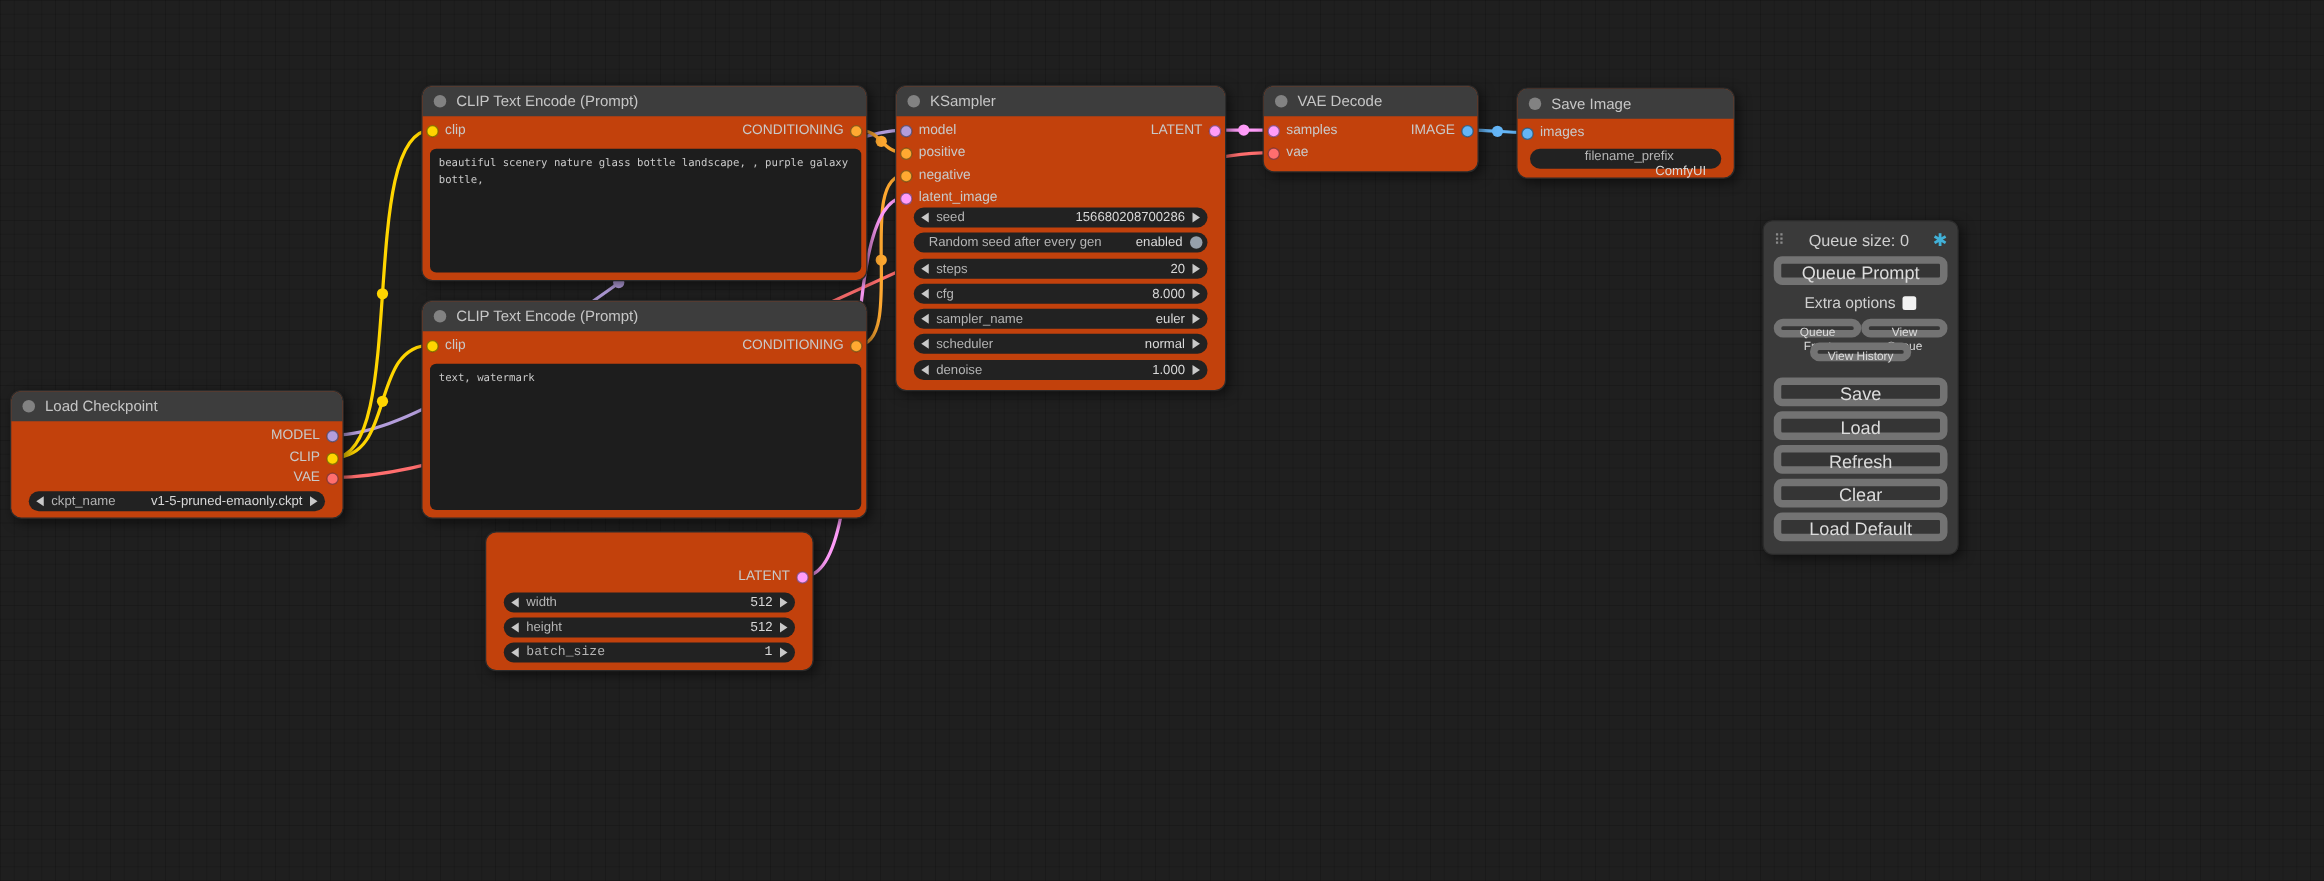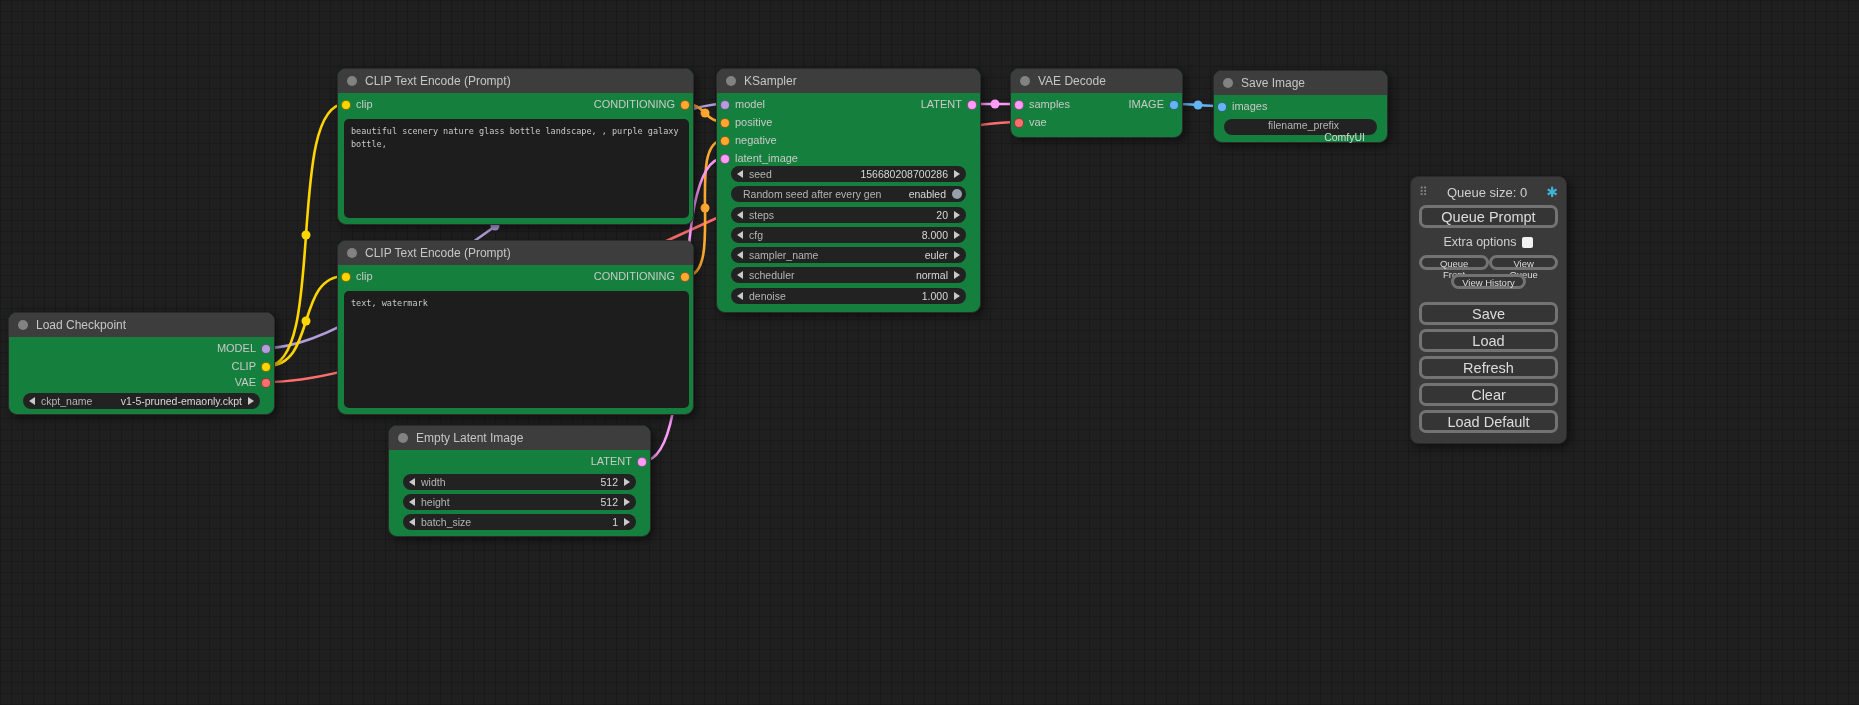--- a/index.html
+++ b/index.html
@@ -27,21 +27,21 @@
   .ldot.model        { fill: var(--c-model, #B39DDB); }
   .ldot.clip         { fill: var(--c-clip, #FFD500); }
   .ldot.vae          { fill: var(--c-vae, #FF6E6E); }
   .ldot.conditioning { fill: var(--c-conditioning, #FFA931); }
   .ldot.latent       { fill: var(--c-latent, #FF9CF9); }
   .ldot.image        { fill: var(--c-image, #64B5F6); }
 
   
   .node {
     position: absolute; z-index: 2;
-    background: #15803d;
+    background: #c2410c;
     border: 1px solid #2b2b2b;
     border-radius: 9px;
     box-shadow: 3px 3px 9px rgba(0,0,0,.5);
   }
   .node-header {
     position: absolute; left: 0; top: 0; right: 0; height: 24px;
     background: #3d3d3d;
     border-radius: 8px 8px 0 0;
     display: flex; align-items: center; gap: 8px; padding: 0 9px;
   }
@@ -95,21 +95,21 @@
     border: 1px solid #2a2a2a; border-radius: 8px;
     box-shadow: 3px 3px 9px rgba(0,0,0,.5);
     padding: 6px 8px 10px;
     display: flex; flex-direction: column;
   }
   .menu-header { display: flex; align-items: center; height: 18px; }
   .drag-handle { color: #8a8a8a; font-size: 12px; line-height: 1; }
   .queue-size  { flex: 1; text-align: center; color: #cfcfcf; font-size: 13px; }
   .gear        { color: var(--c-accent_gear, #41b1d8); font-size: 14px; line-height: 1; }
   .btn {
-    background: #353535; border: 3px solid #737373; border-radius: 7px;
+    background: #353535; border: 6px solid #737373; border-radius: 7px;
     color: #dcdcdc; font-family: inherit; text-align: center; cursor: pointer; padding: 0;
   }
   .btn.big   { height: 23px; font-size: 14.5px; margin-top: 4px; }
   .btn.small { font-size: 9.5px; border-radius: 9px; height: 15px; padding: 0 8px; }
   .extra-row { display: flex; align-items: center; justify-content: center; gap: 6px; margin-top: 7px; color: #cfcfcf; font-size: 12.5px; }
   .checkbox  { width: 11px; height: 11px; background: #f2f2f2; border-radius: 2px; }
   .small-row  { display: flex; justify-content: center; margin-top: 6px; }
   .center-row { display: flex; justify-content: center; margin-top: 4px; }
   .btn.first-of-group { margin-top: 13px; }
 </style>
@@ -186,41 +186,37 @@
     <div class="slot-row" style="top:28px;">
       <span class="dot in clip"></span>
       <span class="slot-label in">clip</span>
       <span class="slot-label out">CONDITIONING</span>
       <span class="dot out conditioning"></span>
     </div>
     <textarea class="prompt-box" style="top: 50px; left: 6px; width: 345px; height: 117px;">text, watermark</textarea>
   </div>
 
   <div class="node" style="left:388px;top:425px;width:263px;height:112px;">
-    <div class="node-header">
-      <span class="collapse-dot"></span>
-      <span class="node-title">Empty Latent Image</span>
-    </div>
     <div class="slot-row" style="top:28px;">
       <span class="slot-label out">LATENT</span>
       <span class="dot out latent"></span>
     </div>
     <div class="widget" style="top:48px;left:14px;right:14px;">
       <span class="arr left"></span>
       <span class="w-name">width</span>
       <span class="w-value">512</span>
       <span class="arr right"></span>
     </div>
     <div class="widget" style="top:68px;left:14px;right:14px;">
       <span class="arr left"></span>
       <span class="w-name">height</span>
       <span class="w-value">512</span>
       <span class="arr right"></span>
     </div>
-    <div class="widget" style="top:88px;left:14px;right:14px;">
+    <div class="widget" style="top:88px;left:14px;right:14px;font-family:Liberation Mono, monospace;">
       <span class="arr left"></span>
       <span class="w-name">batch_size</span>
       <span class="w-value">1</span>
       <span class="arr right"></span>
     </div>
   </div>
 
   <div class="node" style="left:716px;top:68px;width:265px;height:245px;">
     <div class="node-header">
       <span class="collapse-dot"></span>

